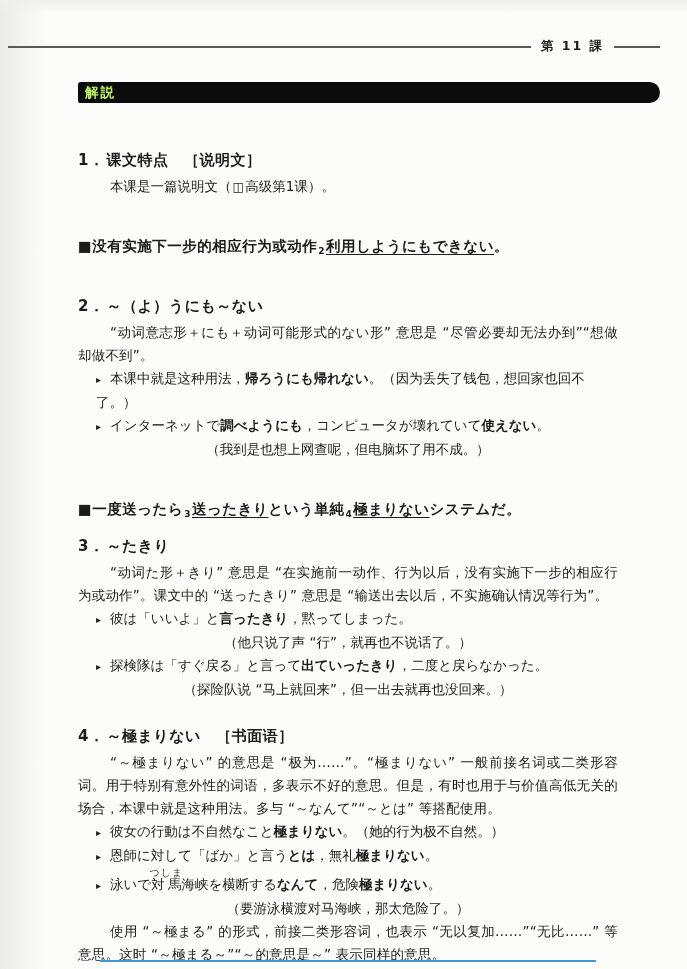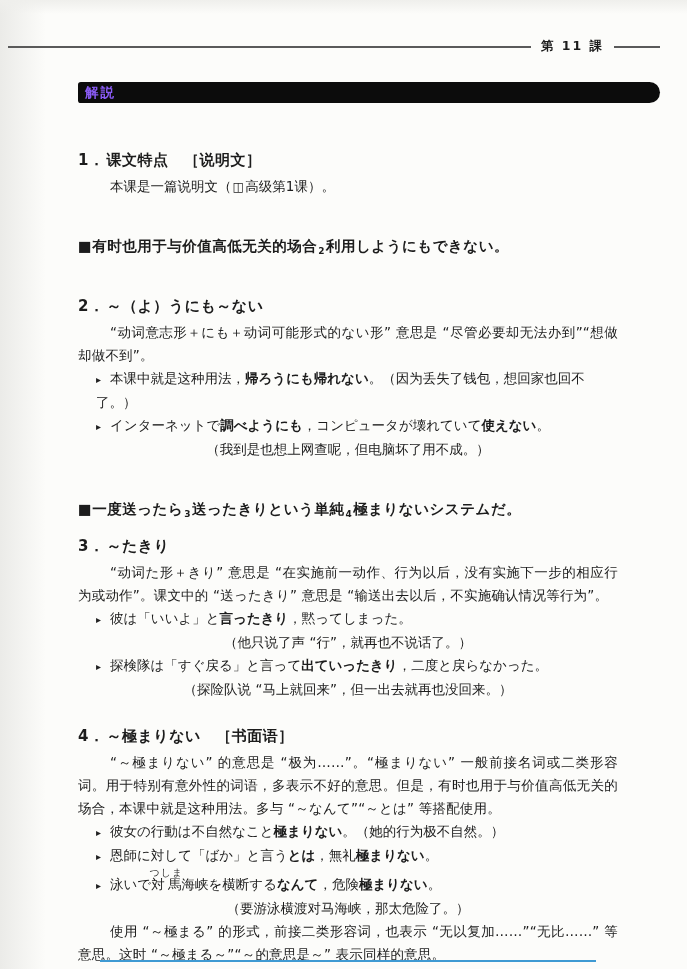--- a/index.html
+++ b/index.html
@@ -23,42 +23,42 @@
   
   .top-rule { position:absolute; top:38px; left:8px; width:652px; display:flex; align-items:center; }
   .top-rule .line-l { flex:1; border-top:2px solid #5a5a5a; }
   .top-rule .line-r { width:46px; border-top:2px solid #5a5a5a; }
   .top-rule .lesson { font-size:12.5px; font-weight:bold; letter-spacing:2px; margin:0 10px; white-space:nowrap; }
 
   
   .banner {
     position:absolute; top:82px; left:78px; width:582px; height:21px;
     background:#0c0c0c; border-radius:3px 11px 11px 3px;
-    color:#8b5cf6; font-size:13.5px; font-weight:bold; letter-spacing:2px;
+    color:#bef264; font-size:13.5px; font-weight:bold; letter-spacing:2px;
     line-height:21px; padding-left:7px; box-sizing:border-box;
   }
 
   .content { position:absolute; left:78px; top:118px; width:540px; font-size:13.5px; line-height:23px; }
 
   .section-heading { font-size:15px; font-weight:bold; margin:31px 0 3px 0; letter-spacing:0.5px; }
   .section-heading .num { margin-right:2px; }
   .first-heading { }
 
   .para { margin:0; text-indent:32px; text-align:justify; letter-spacing:0.2px; }
   .lead { margin:0; text-indent:32px; }
 
   .headline { font-weight:bold; font-size:14.5px; margin:37px 0 32px 0; letter-spacing:0.5px; }
   .headline-2 { margin-bottom:8px; }
 
   .example { margin:0 0 0 18px; }
   .example .marker { display:inline-block; width:14px; font-size:10px; color:#222; }
   .trans { margin:0; text-align:center; }
 
   .b { font-weight:bold; }
-  .u { text-underline-offset:3px; }
+  .u { text-decoration:underline; text-underline-offset:3px; }
   .sub { font-size:9px; vertical-align:-3px; font-weight:bold; padding:0 1px; }
   ruby rt { font-size:10px; letter-spacing:1px; color:#333; }
   .icon-book { font-size:12.5px; padding:0 1px; }
 
   .bottom-line { position:absolute; left:100px; top:960px; width:496px; height:2px; background:#3f9ad3; }
 </style>
 </head>
 <body>
 
 <div class="page">
@@ -73,21 +73,21 @@
     <span>解説</span>
   </div>
 
   <div class="content">
 
     <div class="section-heading first-heading">
       <span class="num">1．</span><span>课文特点　［说明文］</span>
     </div>
     <p class="lead"><span>本课是一篇说明文（</span><span class="icon-book">◫</span><span>高级第1课）。</span></p>
 
-    <div class="headline"><span>■有时也用于与价值高低无关的场合</span><span class="sub">2</span><span class="u">利用しようにもできない</span><span>。</span></div>
+    <div class="headline"><span>■没有实施下一步的相应行为或动作</span><span class="sub">2</span><span class="u">利用しようにもできない</span><span>。</span></div>
 
     <div class="section-heading" style="margin-top:0;">
       <span class="num">2．</span><span>～（よ）うにも～ない</span>
     </div>
     <p class="para">“动词意志形＋にも＋动词可能形式的ない形” 意思是 “尽管必要却无法办到”“想做却做不到”。</p>
     <div class="example">
       <span class="marker">▸</span><span><span>本课中就是这种用法，</span><span class="b">帰ろうにも帰れない</span><span>。（因为丢失了钱包，想回家也回不了。）</span></span>
     </div>
     <div class="example">
       <span class="marker">▸</span><span><span>インターネットで</span><span class="b">調べようにも</span><span>，コンピュータが壊れていて</span><span class="b">使えない</span><span>。</span></span>

